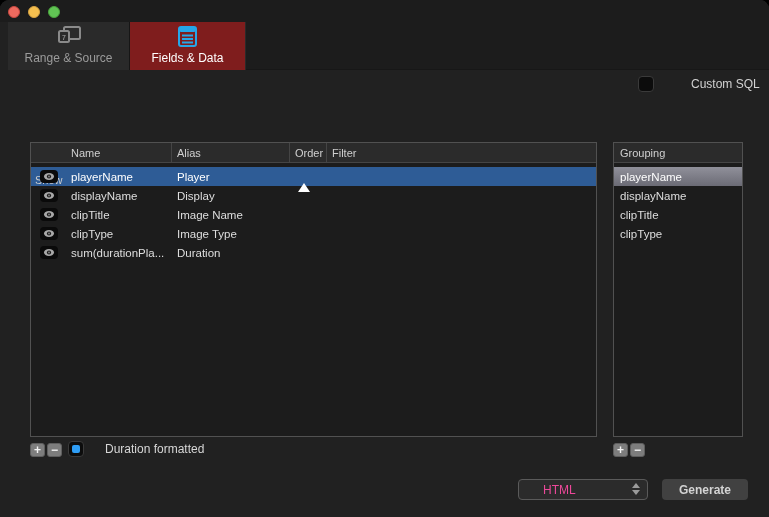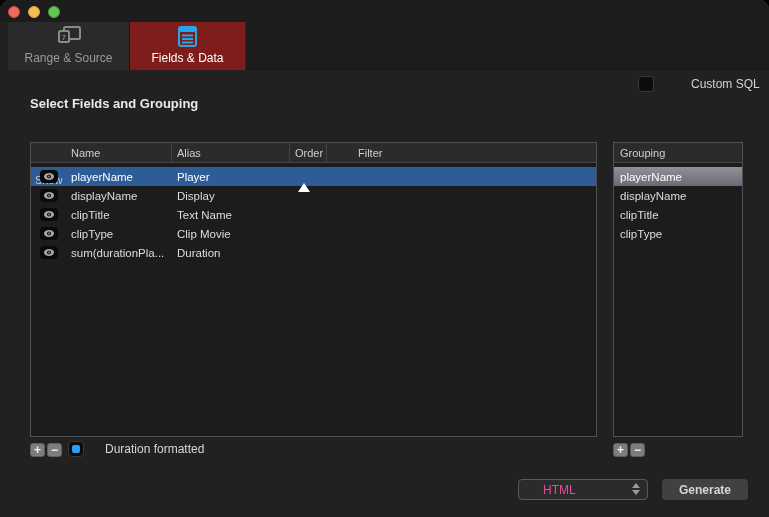--- a/index.html
+++ b/index.html
@@ -25,21 +25,21 @@
   .cbx{width:16px;height:16px;background:#0c0c0c;border:1.5px solid #3a3a3a;border-radius:4px;display:inline-flex;align-items:center;justify-content:center;}
   .cbx .inner{width:8px;height:8px;border-radius:2px;background:#2e9df5;display:none;}
   .cbx.checked .inner{display:block;}
   .custom-sql .lbl{margin-left:9px;font-size:12px;color:#d2d2d2;}
   
   .section-title{position:absolute;top:96px;left:30px;font-size:13px;font-weight:bold;color:#eaeaea;}
   
   .ftable{position:absolute;left:30px;top:142px;width:567px;height:295px;border:1px solid #515151;background:#1c1c1c;}
   .thead{display:flex;height:20px;background:#2b2b2b;border-bottom:1px solid #454545;}
   .th{font-size:11px;color:#cfcfcf;display:flex;align-items:center;padding-left:5px;border-right:1px solid #454545;}
-  .th:last-child{border-right:none;margin-left:26px;}
+  .th:last-child{border-right:none;}
   .th.c-show{padding-left:4px;margin-top:37px;}
   .c-show{width:35px;}
   .c-name{width:106px;}
   .c-alias{width:118px;}
   .c-order{width:37px;}
   .c-filter{flex:1;}
   .tbody{padding-top:4px;}
   .trow{display:flex;height:19px;align-items:center;font-size:11.5px;color:#dedede;}
   .trow.sel{background:#2e5c96;color:#ffffff;}
   .trow .c-show{display:flex;justify-content:center;}
@@ -98,21 +98,20 @@
       </span>
       <span class="tab-label">Fields &amp; Data</span>
     </div>
   </div>
 
   <div class="custom-sql">
     <span class="cbx"></span>
     <span class="lbl">Custom SQL</span>
   </div>
 
-  <div class="section-title">Select Fields and Grouping</div>
 
   <div class="ftable">
     <div class="thead">
       <div class="th c-show">Show</div>
       <div class="th c-name">Name</div>
       <div class="th c-alias">Alias</div>
       <div class="th c-order">Order</div>
       <div class="th c-filter">Filter</div>
     </div>
     <div class="tbody">
@@ -153,37 +152,37 @@
         <div class="c-show">
             <span class="eyebtn">
               <svg width="12" height="9" viewBox="0 0 12 9">
                 <ellipse cx="6" cy="4.5" rx="5" ry="3.4" fill="#a8a8a8"></ellipse>
                 <circle cx="6" cy="4.5" r="2.1" fill="#1a1a1a"></circle>
                 <circle cx="6" cy="4.5" r="0.9" fill="#8a8a8a"></circle>
               </svg>
             </span>
           </div>
         <div class="c-name">clipTitle</div>
-        <div class="c-alias">Text Name</div>
+        <div class="c-alias">Image Name</div>
         <div class="c-order"></div>
         <div class="c-filter"></div>
       </div>
 
       <div class="trow">
         <div class="c-show">
             <span class="eyebtn">
               <svg width="12" height="9" viewBox="0 0 12 9">
                 <ellipse cx="6" cy="4.5" rx="5" ry="3.4" fill="#a8a8a8"></ellipse>
                 <circle cx="6" cy="4.5" r="2.1" fill="#1a1a1a"></circle>
                 <circle cx="6" cy="4.5" r="0.9" fill="#8a8a8a"></circle>
               </svg>
             </span>
           </div>
         <div class="c-name">clipType</div>
-        <div class="c-alias">Clip Movie</div>
+        <div class="c-alias">Image Type</div>
         <div class="c-order"></div>
       </div>
 
 
       <div class="trow">
         <div class="c-show">
             <span class="eyebtn">
               <svg width="12" height="9" viewBox="0 0 12 9">
                 <ellipse cx="6" cy="4.5" rx="5" ry="3.4" fill="#a8a8a8"></ellipse>
                 <circle cx="6" cy="4.5" r="2.1" fill="#1a1a1a"></circle>

